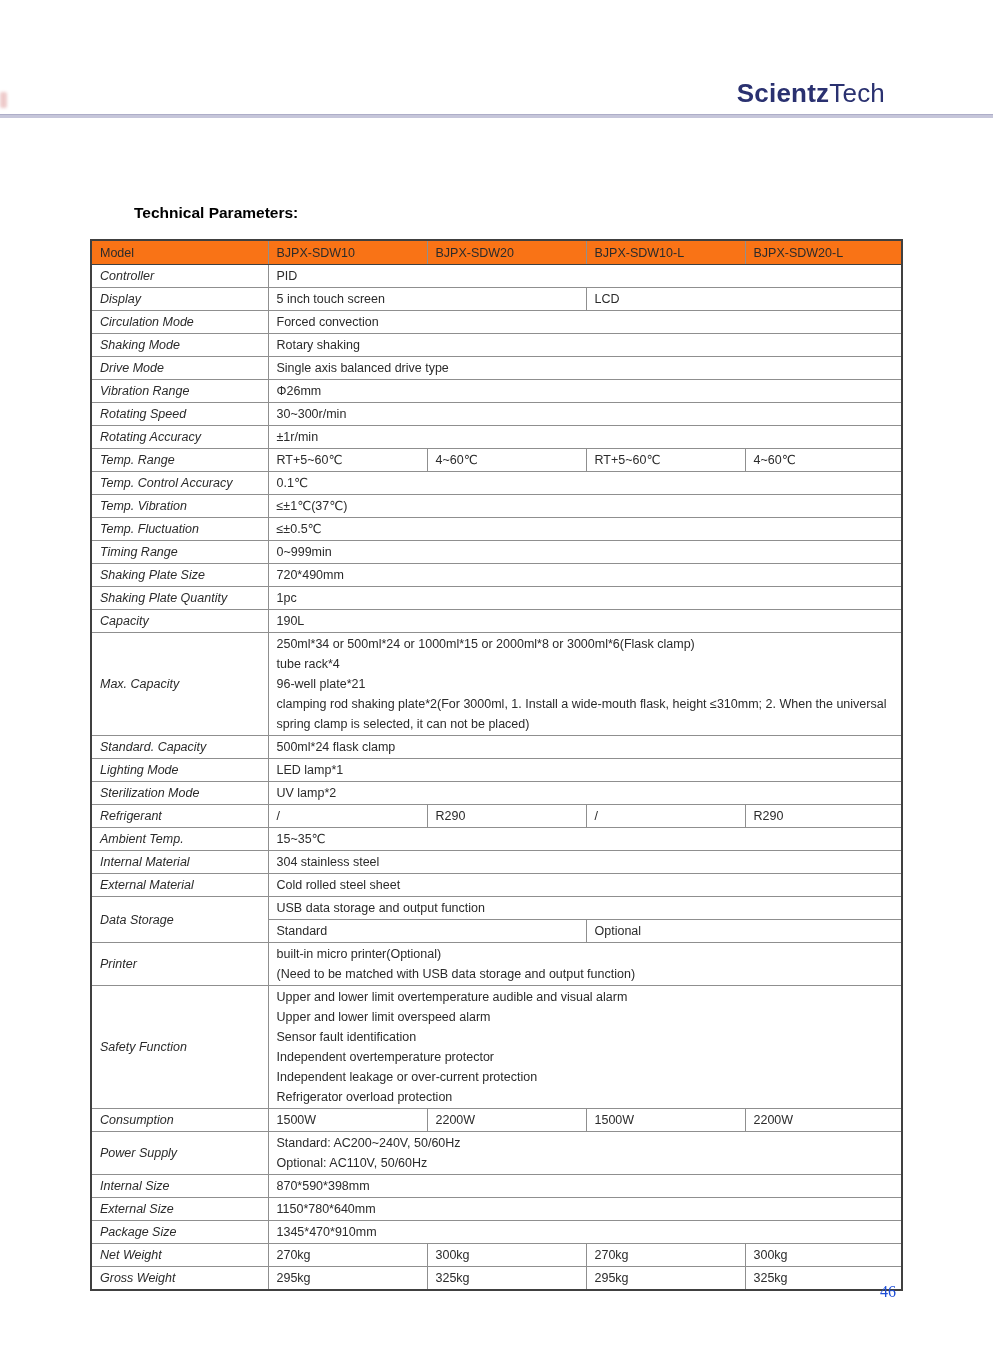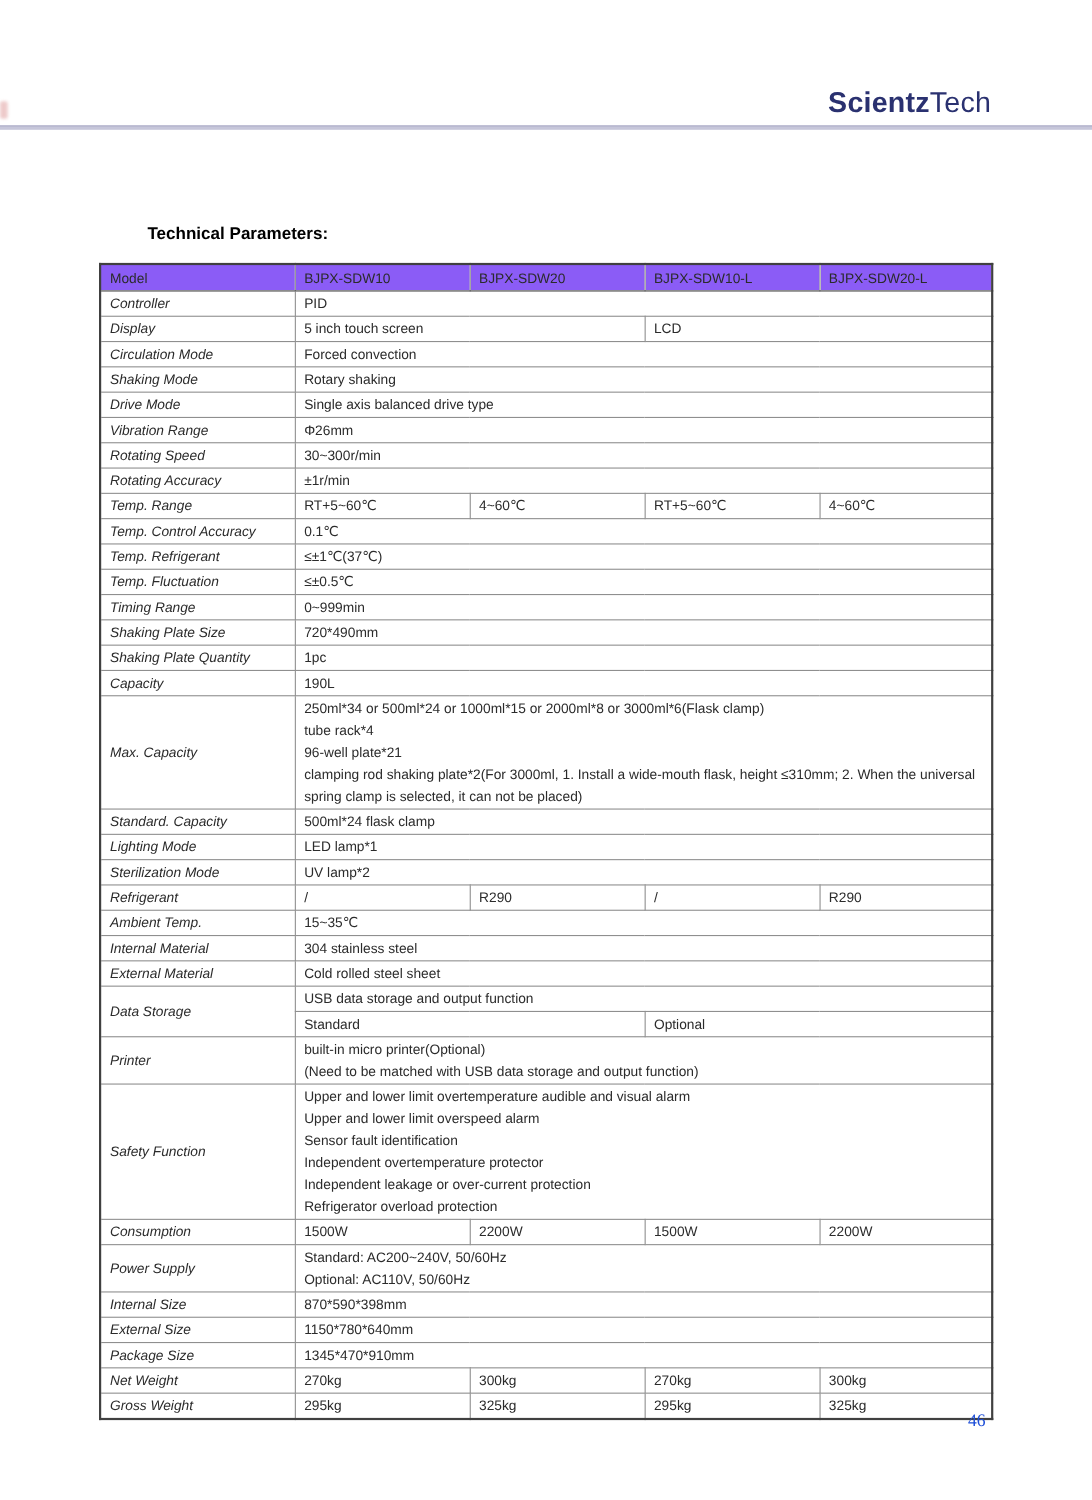--- a/index.html
+++ b/index.html
@@ -3,21 +3,21 @@
 <meta charset="utf-8">
 <style>
   html,body{margin:0;padding:0;}
   body{
     width:993px;height:1364px;position:relative;background:#ffffff;
     font-family:"Liberation Sans","DejaVu Sans",sans-serif;
     color:#2b2b2b;overflow:hidden;
   }
   
   .logo{
-    position:absolute;top:80px;right:92px;
+    position:absolute;top:80px;right:108px;
     font-size:26px;color:#2a3170;letter-spacing:0.2px;line-height:1;
   }
   .logo .bold{font-weight:800;}
   .logo .reg{font-weight:500;}
   .header-rule{
     position:absolute;top:114px;left:0;width:993px;height:3px;
     background:#c6c6da;border-top:1px solid #aeaec8;
   }
   .edge-mark{
     position:absolute;left:0;top:92px;width:7px;height:16px;
@@ -40,21 +40,21 @@
     padding:1px 8px;
     vertical-align:middle;
     text-align:left;
     font-weight:normal;
     line-height:20px;
     height:19px;
     overflow:hidden;
     white-space:pre-line;
   }
   table.params tr.hdr th{
-    background:#8b5cf6;
+    background:#f97316;
     height:21px;
     border-bottom:1px solid #404040;
   }
   td.lbl{padding-left:7px;font-style:italic;}
   
   .page-number{
     position:absolute;left:880px;top:1283px;
     font-family:"Liberation Serif","DejaVu Serif",serif;
     font-size:16px;color:#1d4ed8;
   }
@@ -125,21 +125,21 @@
       <td>RT+5~60℃</td>
       <td>4~60℃</td>
       <td>RT+5~60℃</td>
       <td>4~60℃</td>
     </tr>
     <tr>
       <td class="lbl">Temp. Control Accuracy</td>
       <td colspan="4">0.1℃</td>
     </tr>
     <tr>
-      <td class="lbl">Temp. Refrigerant</td>
+      <td class="lbl">Temp. Vibration</td>
       <td colspan="4">≤±1℃(37℃)</td>
     </tr>
     <tr>
       <td class="lbl">Temp. Fluctuation</td>
       <td colspan="4">≤±0.5℃</td>
     </tr>
     <tr>
       <td class="lbl">Timing Range</td>
       <td colspan="4">0~999min</td>
     </tr>

